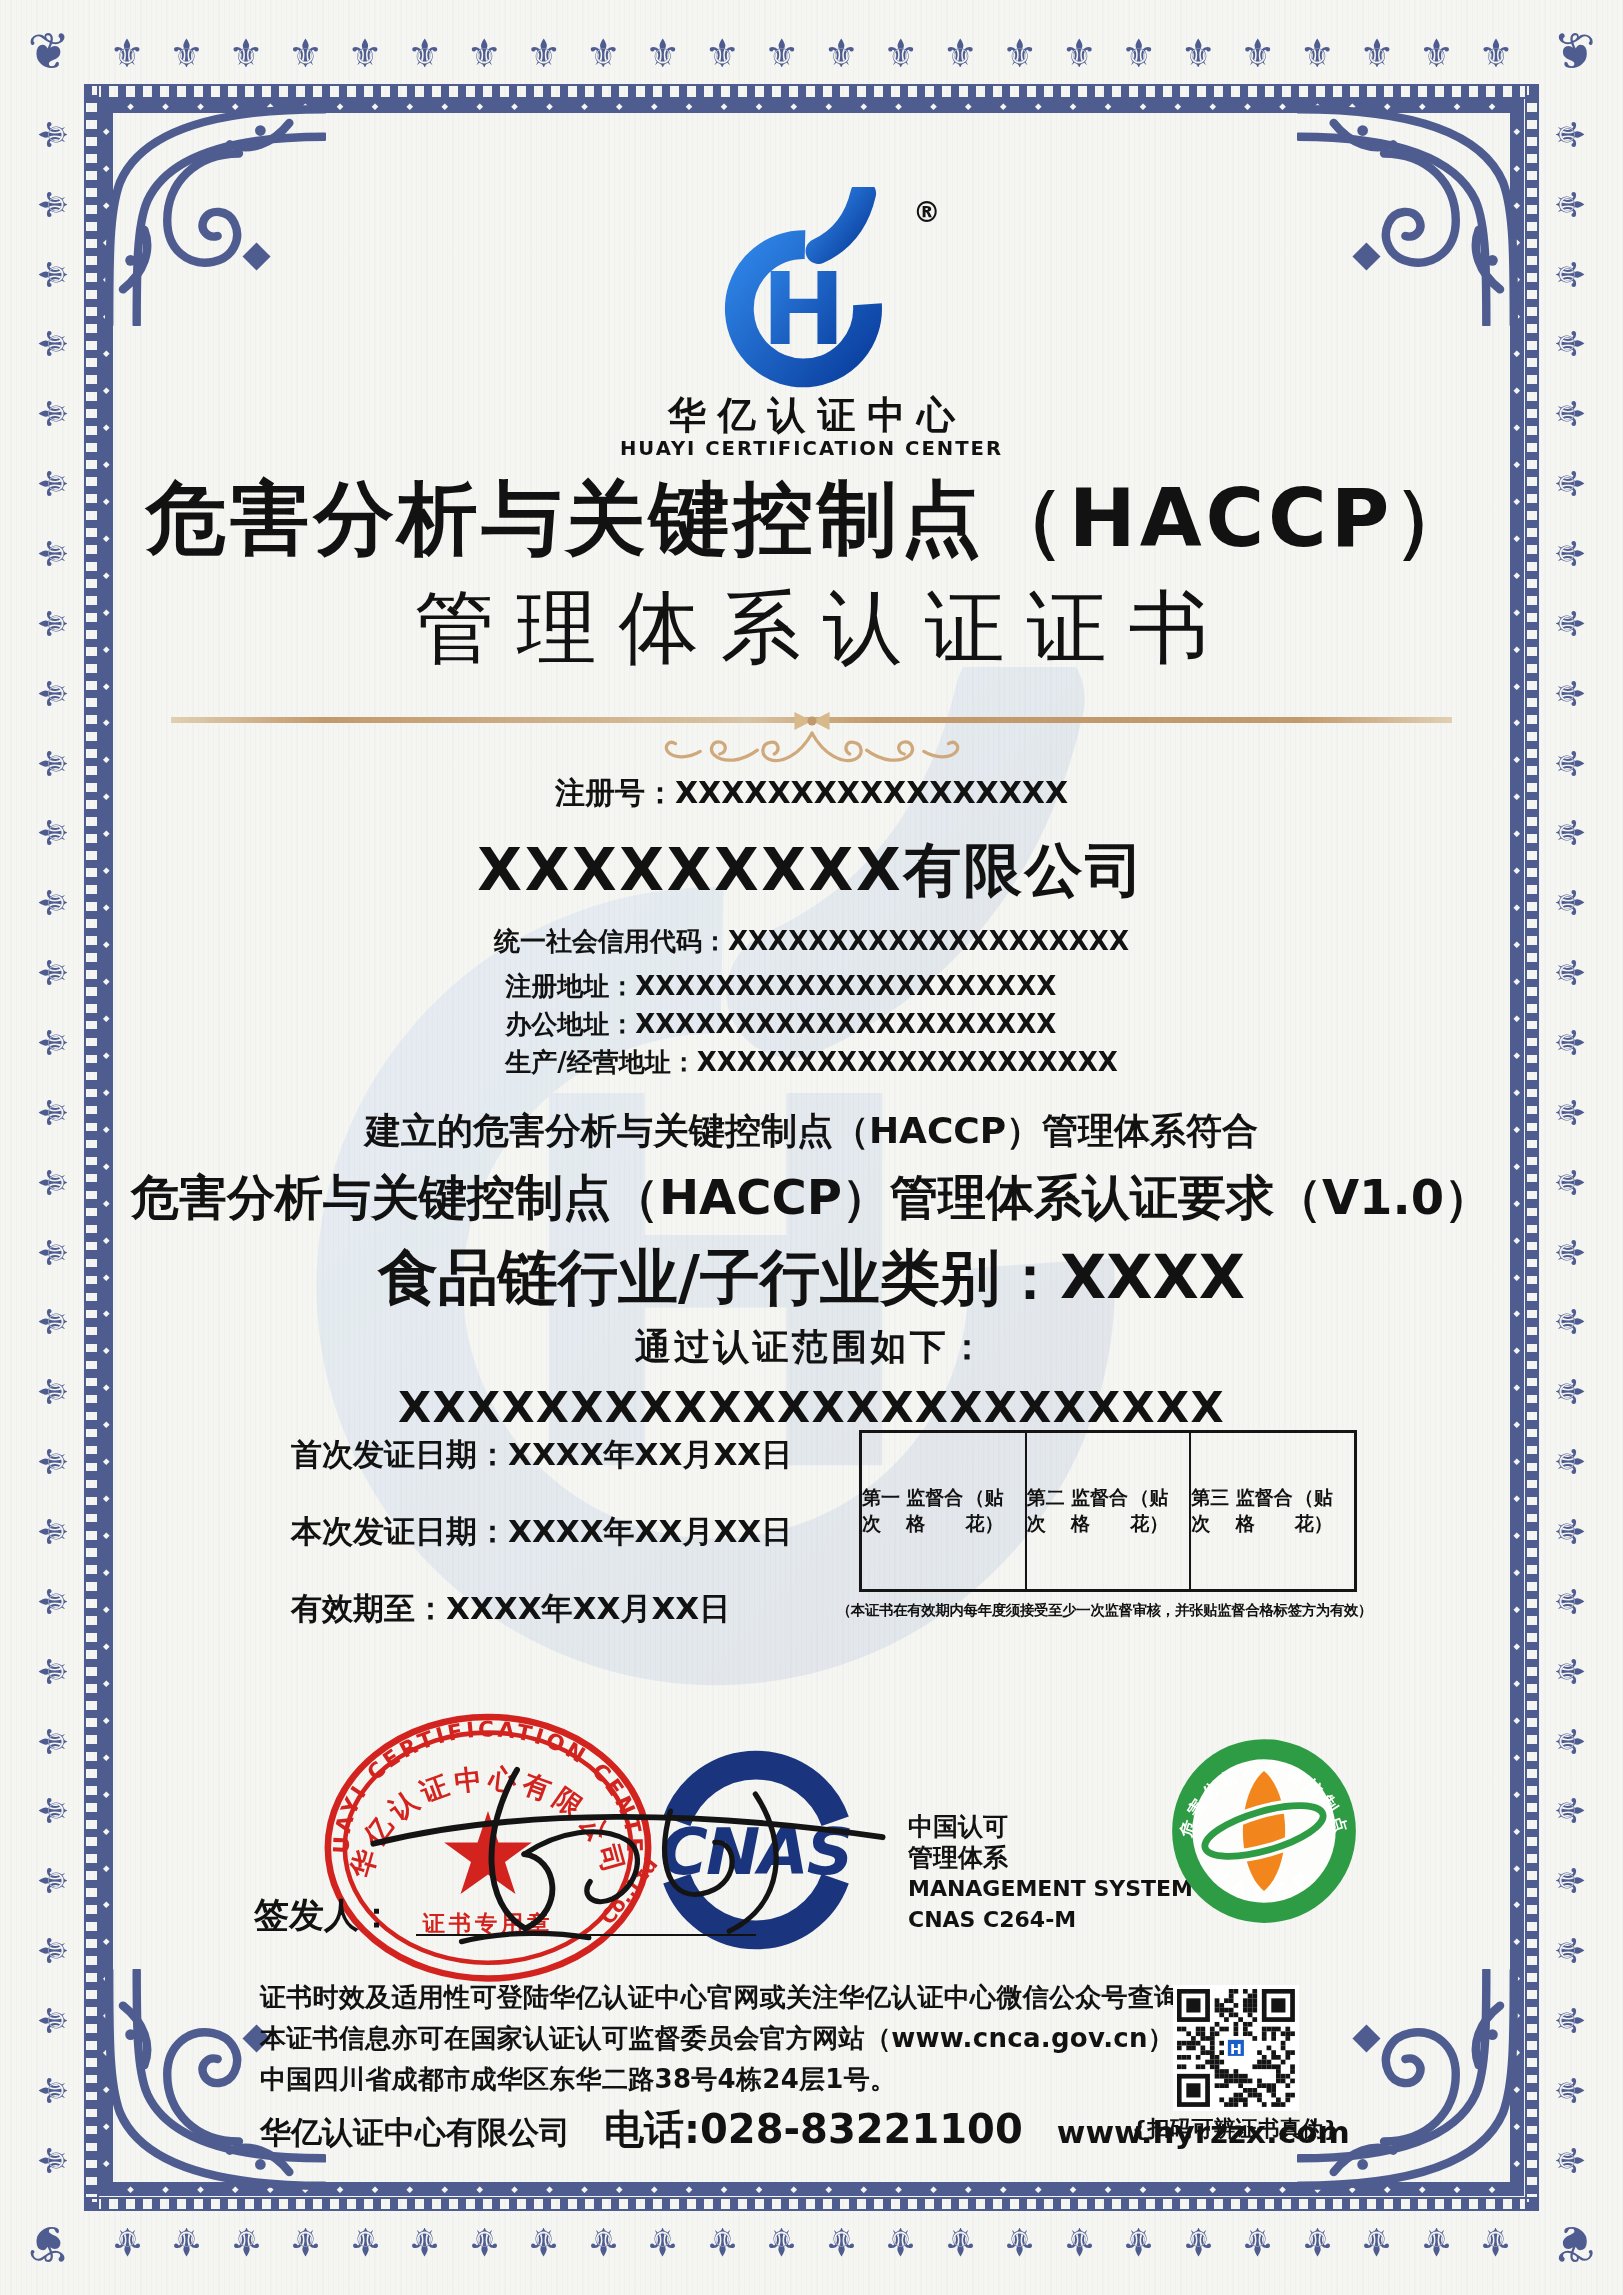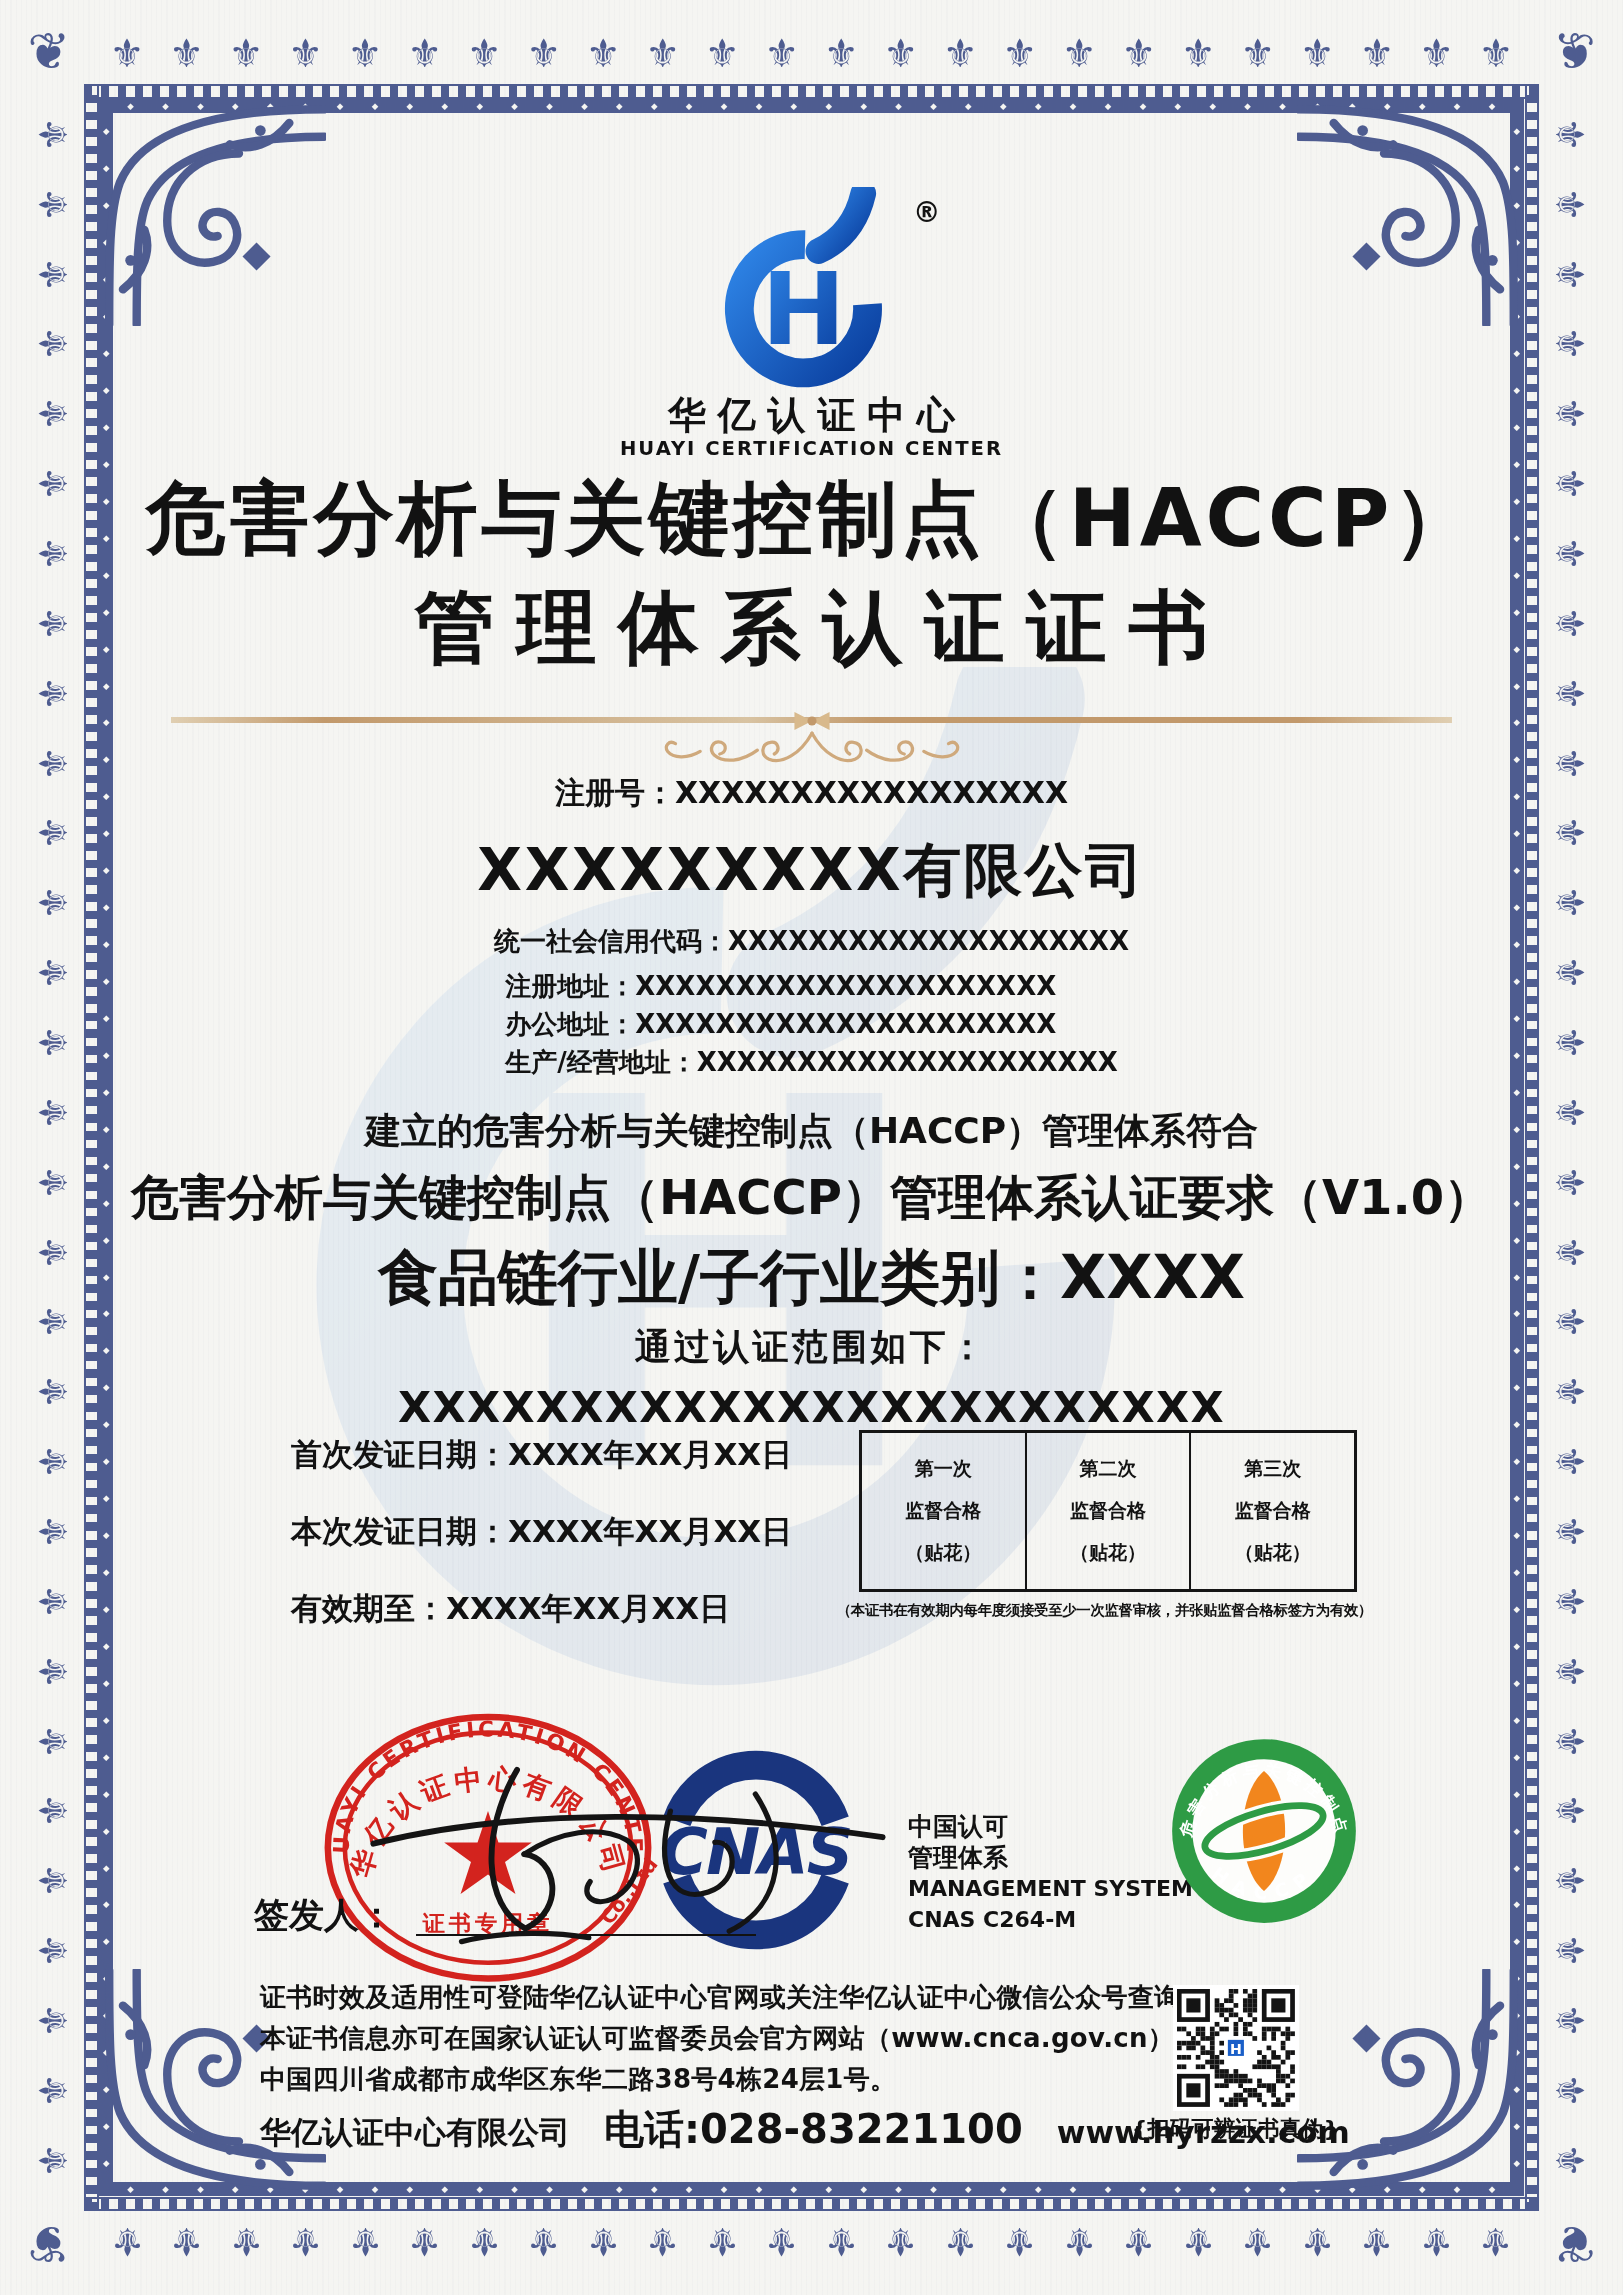--- a/index.html
+++ b/index.html
@@ -43,40 +43,40 @@
   .co-bl{bottom:97px; left:97px; transform:scaleY(-1);}
   .co-br{bottom:97px; right:97px; transform:scale(-1,-1);}
   
   .watermark{position:absolute; left:216px; top:667px; width:1086px; height:1086px; opacity:0.075; z-index:1;}
   .center-text{position:absolute; left:124px; right:124px; text-align:center; z-index:5;}
   .logo-box{position:absolute; left:50%; top:187px; transform:translateX(-50%); width:216px; height:203px; z-index:5;}
   .reg-mark{position:absolute; left:913px; top:196px; font-size:27.5px; font-weight:700; z-index:6;}
   .brand-cn{top:390px; font-size:38px; font-weight:900; letter-spacing:11.8px; text-indent:11.8px;}
   .brand-en{top:437px; font-size:19.6px; font-weight:800; letter-spacing:2px;}
   .title1{top:466px; font-size:80px; font-weight:900; letter-spacing:3.9px;}
-  .title2{top:575px; font-size:80px; font-weight:700; letter-spacing:22px; text-indent:22px;}
+  .title2{top:575px; font-size:80px; font-weight:400; letter-spacing:22px; text-indent:22px;}
   .divider-line{position:absolute; left:171px; top:717px; width:1281px; height:5.9px; z-index:5;
     background:linear-gradient(90deg,#e0cfb2,#c2996b 12%,#d8c3a2 45%,#c2996b 55%,#c2996b 88%,#e0cfb2);}
   .divider-knot{position:absolute; left:50%; top:708px; transform:translateX(-50%); z-index:6;}
   .divider-flourish{position:absolute; left:50%; top:728px; transform:translateX(-50%); z-index:5;}
   .regline{top:773px; font-size:30px; font-weight:800;}
   .company-name{top:832px; font-size:58px; font-weight:900; letter-spacing:2.6px;}
   .creditline{top:924px; font-size:26px; font-weight:800;}
   .addr-wrap{top:967px;}
   .addr-block{display:inline-block; text-align:left; font-size:26px; font-weight:800; line-height:38px;}
   .stmt1{top:1107px; font-size:36px; font-weight:900;}
   .stmt2{top:1166px; font-size:48px; font-weight:900; letter-spacing:0px;}
   .stmt3{top:1238px; font-size:60px; font-weight:900;}
   .scope-head{top:1323px; font-size:36px; font-weight:900; letter-spacing:3.3px;}
   .scope-val{top:1382px; font-size:43px; font-weight:800; letter-spacing:1.3px;}
   .dates{position:absolute; left:291px; top:1434px; z-index:5;}
   .date-row{font-size:31px; font-weight:900; margin-bottom:35px; white-space:nowrap;}
   .sup-table{position:absolute; left:859px; top:1430px; width:492px; height:156px; z-index:5;
     border:3.3px solid #151515; display:flex;}
-  .sup-cell{flex:1; border-right:2.6px solid #151515; display:flex; flex-direction:column;
+  .sup-cell{flex:1; border-right:2.6px solid #151515; display:flex; flex-direction:row;
     justify-content:space-evenly; align-items:center; font-size:19px; font-weight:700; padding:6.5px 0;}
   .sup-cell:last-child{border-right:none;}
   .sup-note{position:absolute; left:823px; top:1601px; width:563px; text-align:center;
     font-size:14.4px; font-weight:700; letter-spacing:-0.3px; z-index:5;}
   .issuer-label{position:absolute; left:254px; top:1892px; font-size:35px; font-weight:900; z-index:6;}
   .issuer-line{position:absolute; left:416px; top:1934px; width:340px; border-top:2.6px solid #121212; z-index:6;}
   .seal-box{position:absolute; left:308px; top:1696px; width:360px; height:304px; z-index:5;}
   .sig-box{position:absolute; left:363px; top:1734px; width:530px; height:222px; z-index:7;}
   .cnas-box{position:absolute; left:654px; top:1748px; width:204px; height:204px; z-index:5;}
   .cnas-text{position:absolute; left:908px; top:1811px; z-index:5; line-height:31px;}

